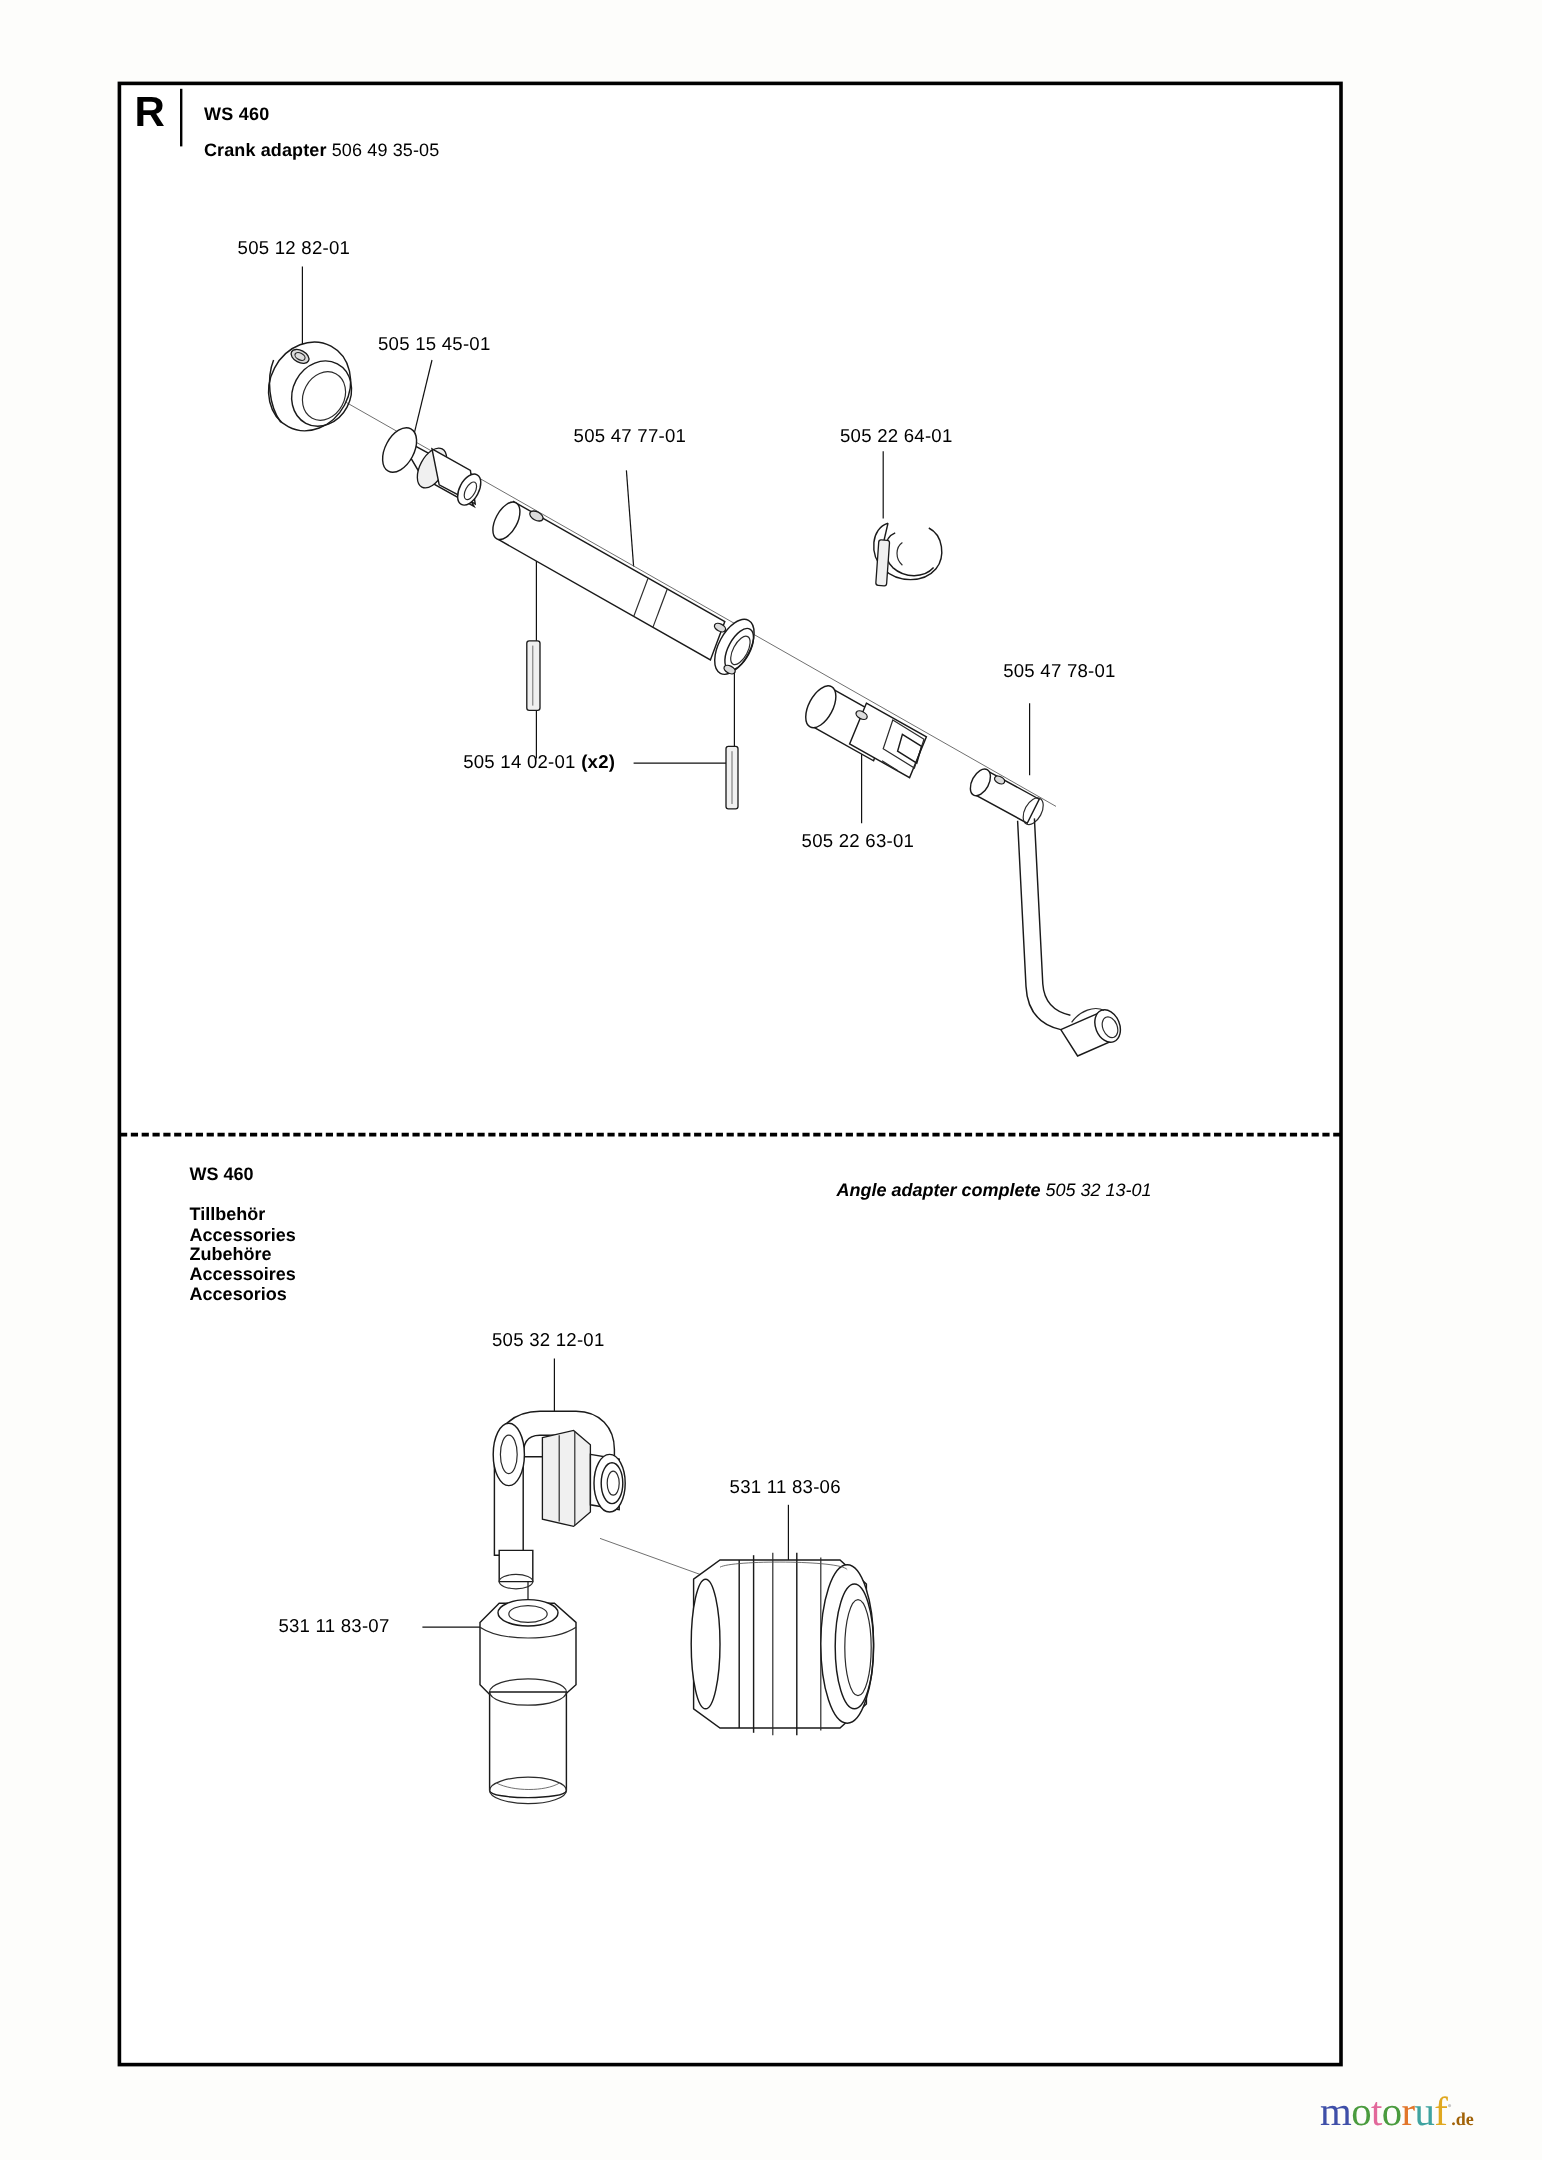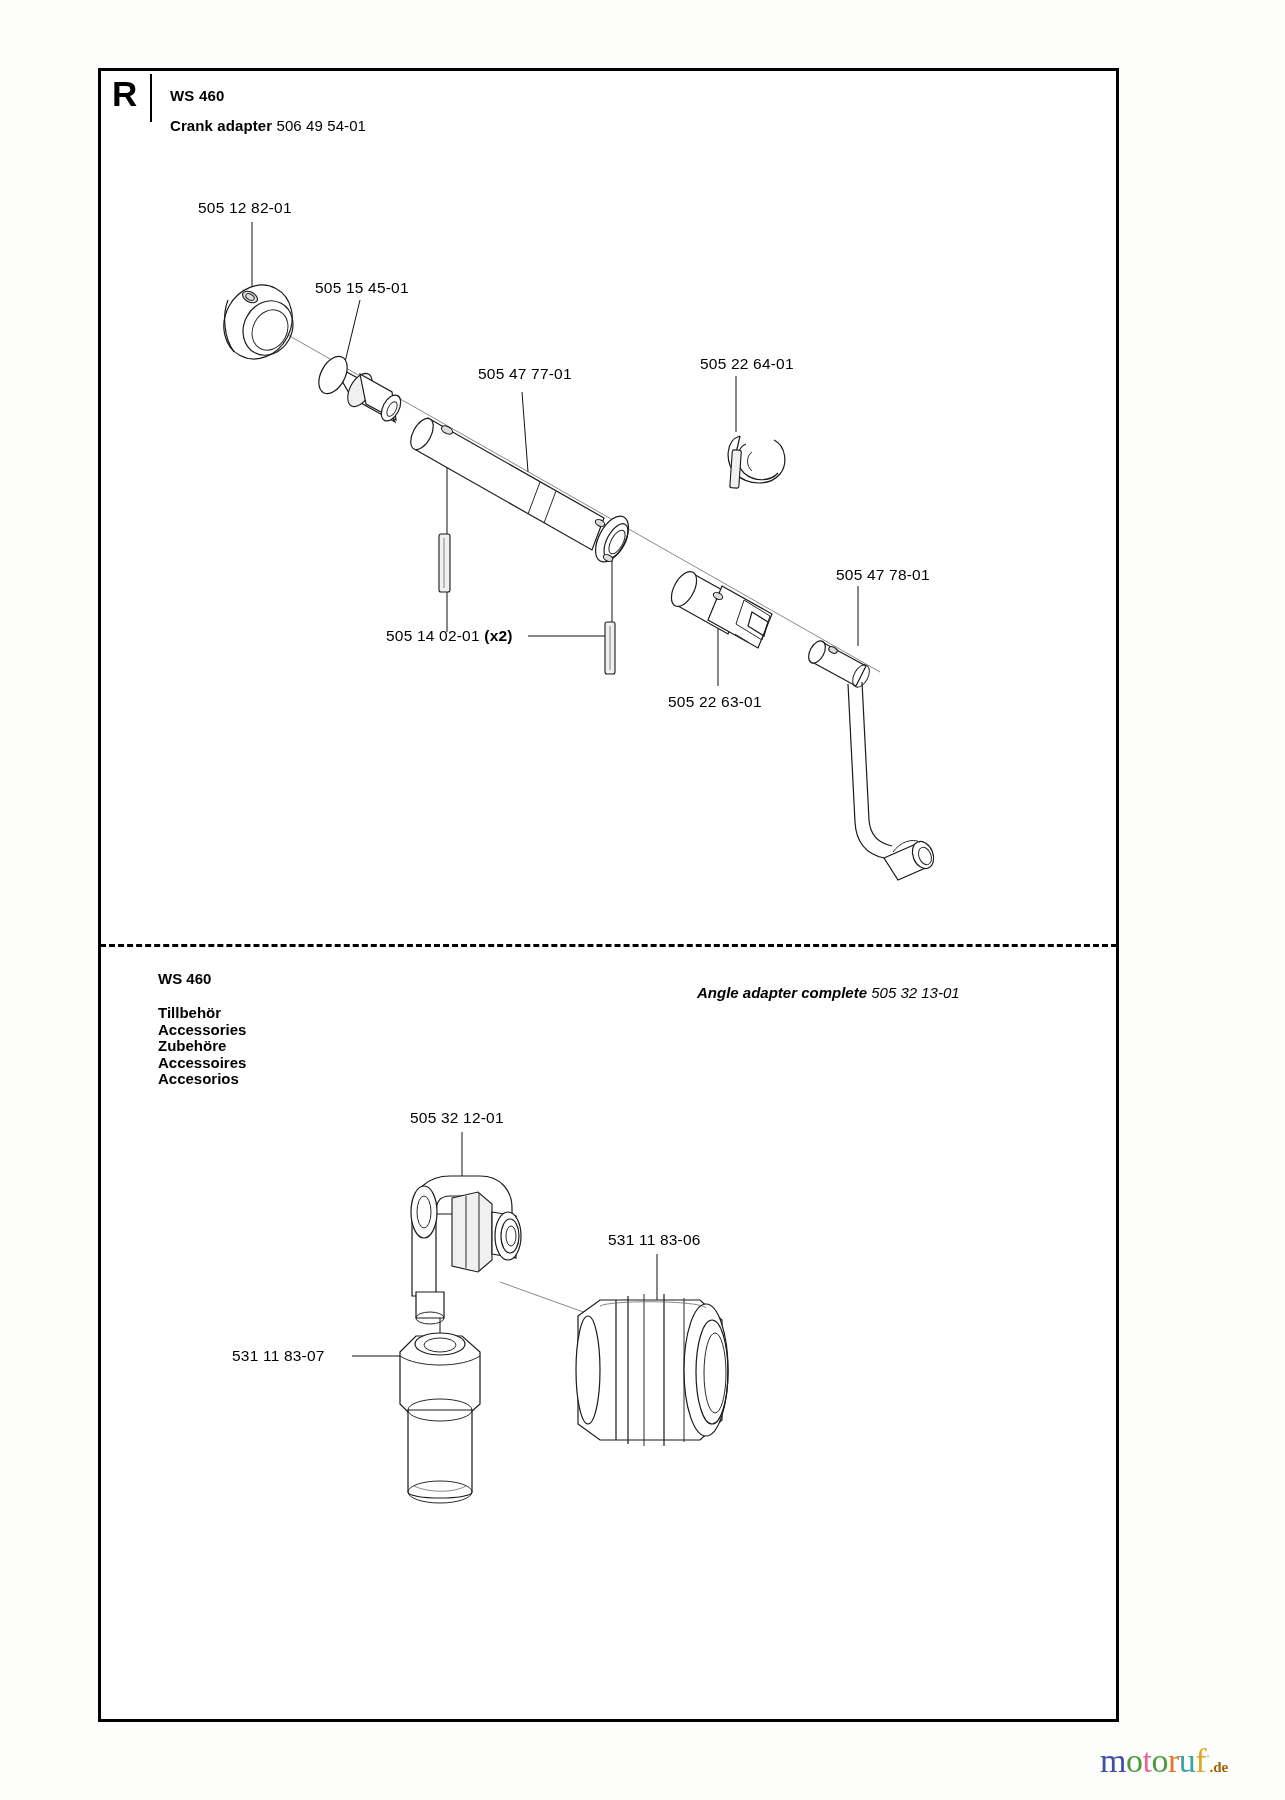--- a/index.html
+++ b/index.html
@@ -153,32 +153,32 @@
 
   <div id="sheet-border"></div>
 
   <div id="section-letter">R</div>
   <div id="header-divider"></div>
 
   <div class="hdr-model" style="left:170px; top:87px;">WS 460</div>
 
   <div class="hdr-sub" style="left:170px; top:117px;">
     <b>Crank adapter</b>
-    <span>506 49 54-01</span>
+    <span>506 49 35-05</span>
   </div>
 
   <div class="plabel" style="left:198px; top:200px;">505 12 82-01</div>
 
   <div class="plabel" style="left:315px; top:280px;">505 15 45-01</div>
 
-  <div class="plabel" style="left:478px; top:366px;">505 47 77-01</div>
+  <div class="plabel" style="left:478px; top:356px;">505 47 77-01</div>
 
   <div class="plabel" style="left:700px; top:356px;">505 22 64-01</div>
 
-  <div class="plabel" style="left:836px; top:567px;">505 47 78-01</div>
+  <div class="plabel" style="left:836px; top:552px;">505 47 78-01</div>
 
   <div class="plabel" style="left:386px; top:628px;">
     <span>505 14 02-01</span>
     <b>(x2)</b>
   </div>
 
   <div class="plabel" style="left:668px; top:694px;">505 22 63-01</div>
 
   <div id="mid-dashes"></div>
 

